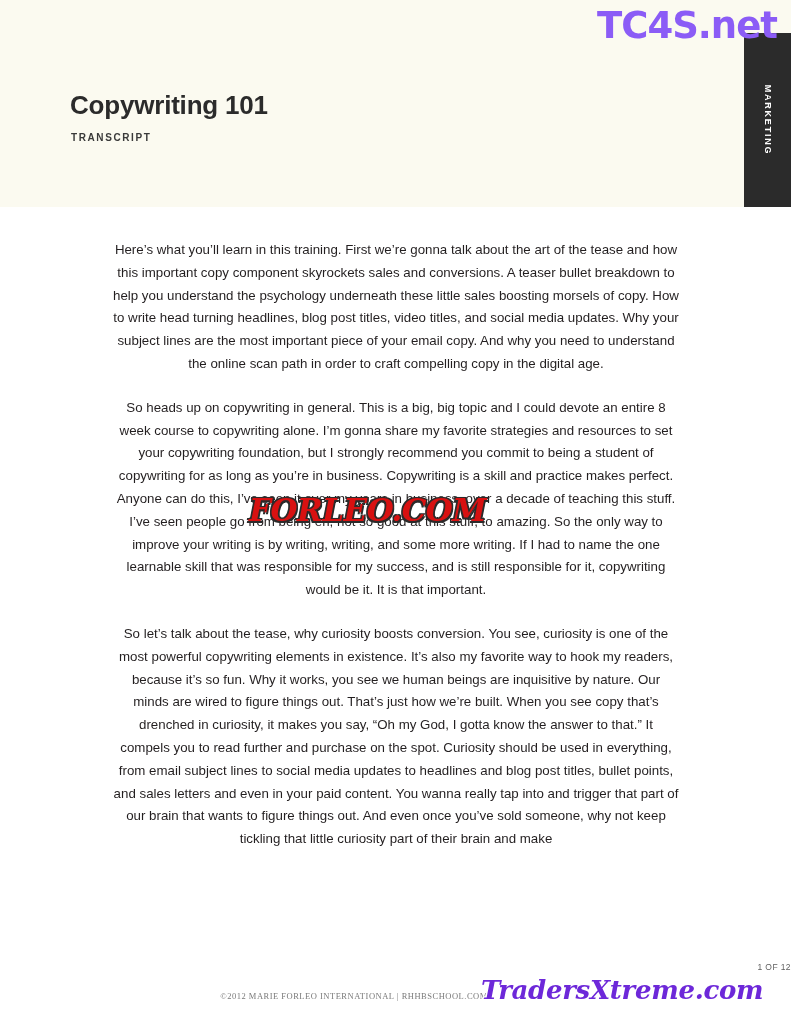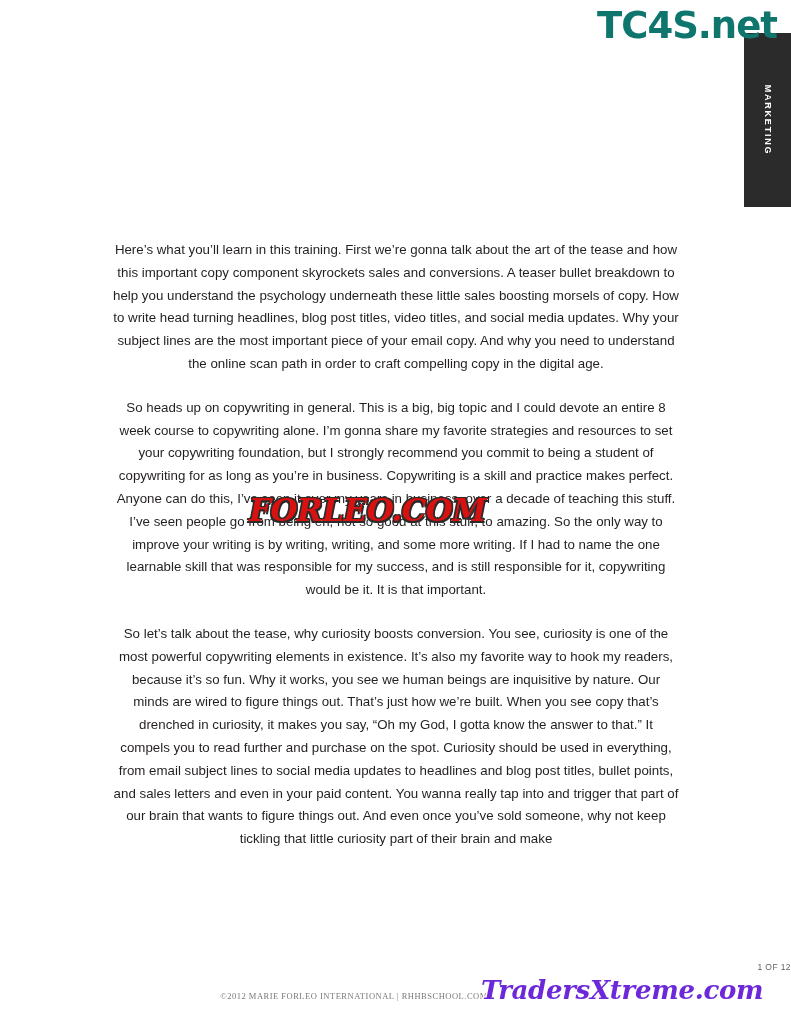--- a/index.html
+++ b/index.html
@@ -105,21 +105,21 @@
     letter-spacing: 0.5px;
     font-family: Liberation Serif, serif;
   }
   
   .wm-tc4s {
     position: absolute;
     right: 14px;
     top: 4px;
     font-size: 37px;
     font-weight: bold;
-    color: #0f766e;
+    color: #8b5cf6;
     letter-spacing: -1px;
     font-family: "DejaVu Sans", sans-serif;
   }
   .wm-dlsub {
     position: absolute;
     left: 249px;
     top: 492px;
     font-size: 31px;
     font-weight: bold;
     font-style: italic;
@@ -149,20 +149,24 @@
       -1.3px  1.3px 0 #ffffff,
        1.3px  1.3px 0 #ffffff,
        0 0 3px #ffffff;
   }
 </style>
 </head>
 <body>
 
 <div class="page">
 
+  <div class="header-band">
+    <div class="title">Copywriting 101</div>
+    <div class="subtitle">TRANSCRIPT</div>
+  </div>
 
   <div class="side-tab">
     <div class="side-tab-label">MARKETING</div>
   </div>
 
   <div class="body-copy">
     <p class="para">Here’s what you’ll learn in this training. First we’re gonna talk about the art of the tease and how this important copy component skyrockets sales and conversions. A teaser bullet breakdown to help you understand the psychology underneath these little sales boosting morsels of copy. How to write head turning headlines, blog post titles, video titles, and social media updates. Why your subject lines are the most important piece of your email copy. And why you need to understand the online scan path in order to craft compelling copy in the digital age.</p>
     <p class="para">So heads up on copywriting in general. This is a big, big topic and I could devote an entire 8 week course to copywriting alone. I’m gonna share my favorite strategies and resources to set your copywriting foundation, but I strongly recommend you commit to being a student of copywriting for as long as you’re in business. Copywriting is a skill and practice makes perfect. Anyone can do this, I’ve seen it over my years in business, over a decade of teaching this stuff. I’ve seen people go from being eh, not so good at this stuff, to amazing. So the only way to improve your writing is by writing, writing, and some more writing. If I had to name the one learnable skill that was responsible for my success, and is still responsible for it, copywriting would be it. It is that important.</p>
     <p class="para">So let’s talk about the tease, why curiosity boosts conversion. You see, curiosity is one of the most powerful copywriting elements in existence. It’s also my favorite way to hook my readers, because it’s so fun. Why it works, you see we human beings are inquisitive by nature. Our minds are wired to figure things out. That’s just how we’re built. When you see copy that’s drenched in curiosity, it makes you say, “Oh my God, I gotta know the answer to that.” It compels you to read further and purchase on the spot. Curiosity should be used in everything, from email subject lines to social media updates to headlines and blog post titles, bullet points, and sales letters and even in your paid content. You wanna really tap into and trigger that part of our brain that wants to figure things out. And even once you’ve sold someone, why not keep tickling that little curiosity part of their brain and make</p>
   </div>

